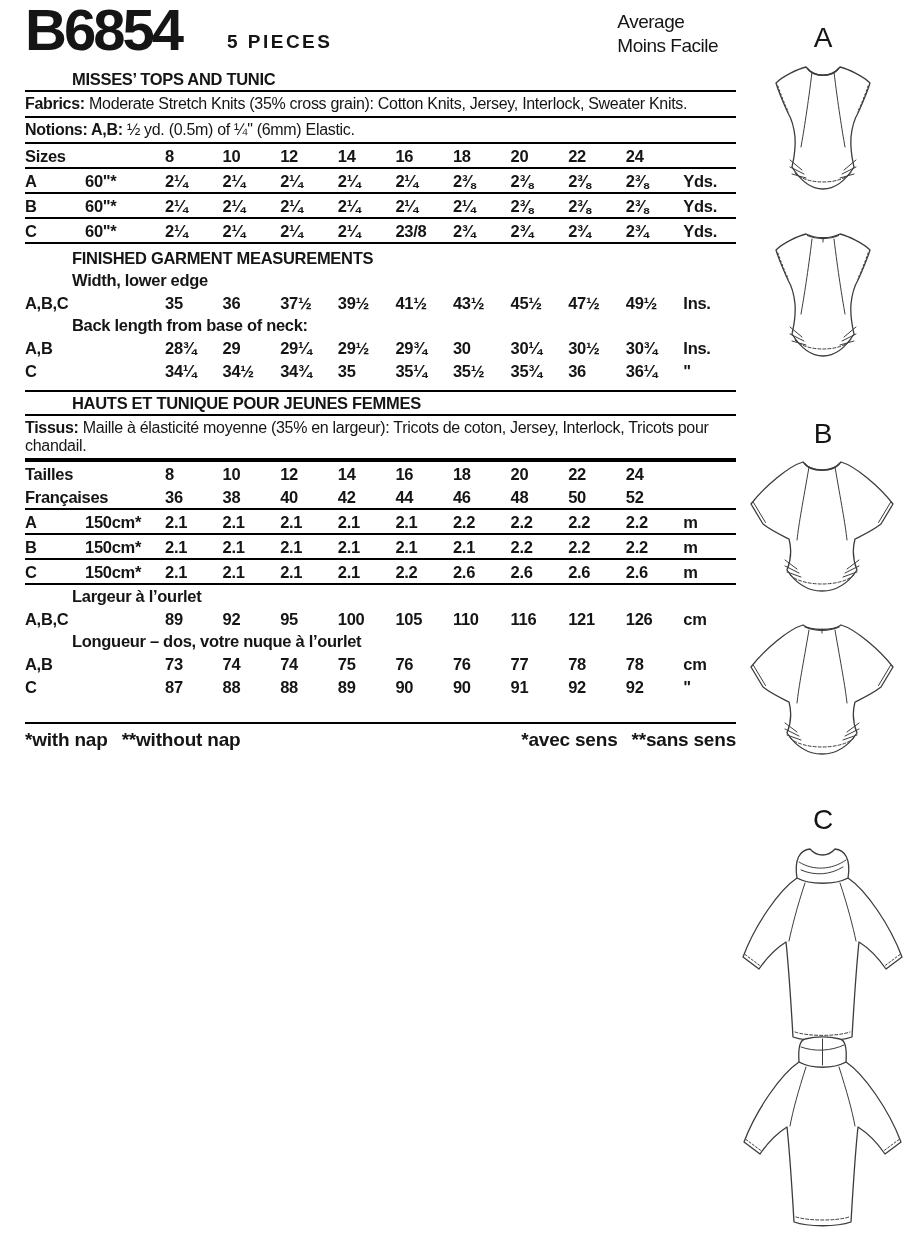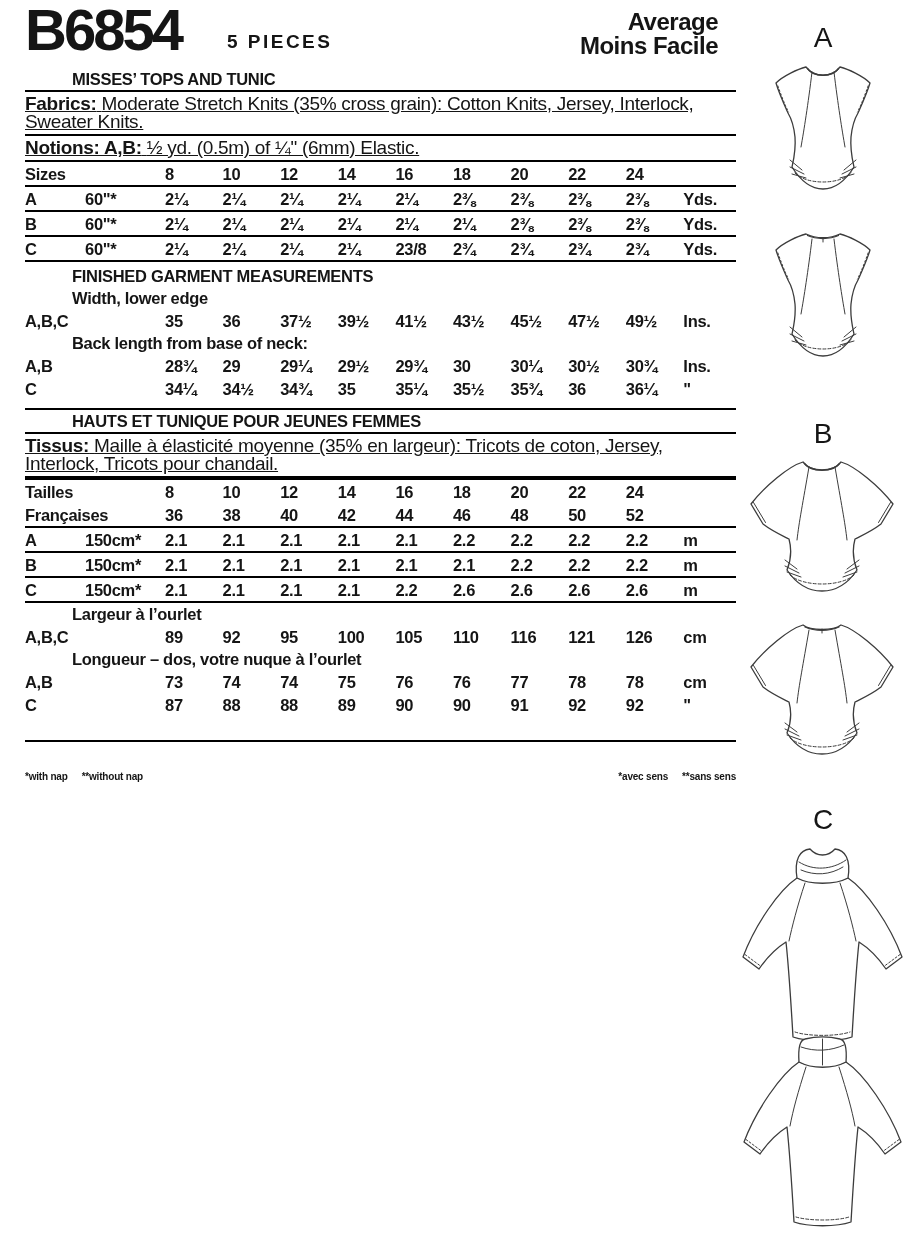--- a/index.html
+++ b/index.html
@@ -8,36 +8,36 @@
     font-family:"Liberation Sans","DejaVu Sans",sans-serif;
     overflow:hidden;position:relative;letter-spacing:-0.3px;
   }
   #left{position:absolute;left:25px;top:0;width:711px;}
   #right{position:absolute;left:728px;top:0;width:190px;height:1236px;}
 
   
   .hdr{display:flex;align-items:flex-end;}
   .pattern-number{font-size:58px;font-weight:bold;letter-spacing:-3px;line-height:60px;}
   .pieces{font-size:19px;font-weight:bold;letter-spacing:2.5px;margin-left:46px;padding-bottom:7px;}
-  .difficulty{margin-left:auto;text-align:right;font-size:24px;font-weight:bold;line-height:24px;padding-right:18px;padding-bottom:2px;letter-spacing:-0.5px;}
+  .difficulty{margin-left:auto;font-size:19px;font-weight:normal;line-height:24px;padding-right:18px;padding-bottom:2px;letter-spacing:-0.5px;}
 
   .sec-heading{font-size:16.5px;font-weight:bold;line-height:18px;padding:2px 0;margin-left:47px;}
   .hr{border-top:2.2px solid #000;height:0;}
-  .textline{font-size:19px;line-height:18px;padding:3px 0;text-decoration:underline;}
+  .textline{font-size:16px;line-height:18px;padding:3px 0;}
   .textline .lbl{font-weight:bold;}
   .textline .txt{font-weight:normal;}
 
   .trow{display:grid;font-size:16.5px;font-weight:bold;line-height:18px;padding:2.5px 0;}
   .t12{grid-template-columns:60px 80px repeat(9,57.6px) 1fr;}
   .t11{grid-template-columns:140px repeat(9,57.6px) 1fr;}
   .trow span{display:block;white-space:nowrap;}
 
   .mt8{margin-top:8px;}
   .mt3{margin-top:3px;}
-  .foot{display:flex;justify-content:space-between;font-size:10px;font-weight:bold;padding-top:5px;margin-top:24px;}
+  .foot{display:flex;justify-content:space-between;font-size:19px;font-weight:bold;padding-top:5px;}
   .foot span{letter-spacing:-0.2px;}
   .foot .gap{display:inline-block;width:14px;}
 
   
   .view-label{position:absolute;width:100%;text-align:center;font-size:28px;font-weight:400;letter-spacing:0;}
   .draw{position:absolute;}
   svg .ln{fill:none;stroke:#3c3c3c;stroke-width:1.3;stroke-linejoin:round;stroke-linecap:round;}
   svg .bd{fill:#fff;stroke:#3c3c3c;stroke-width:1.3;stroke-linejoin:round;stroke-linecap:round;}
   svg .thin{stroke-width:1;}
 </style>

